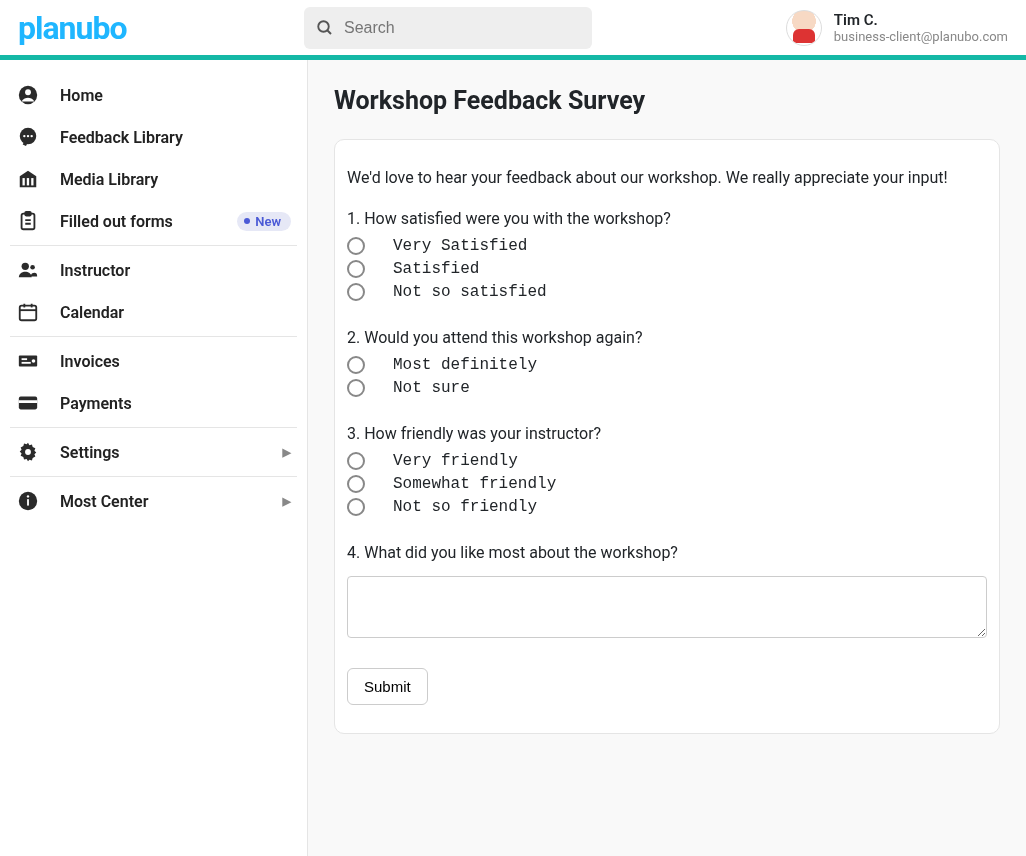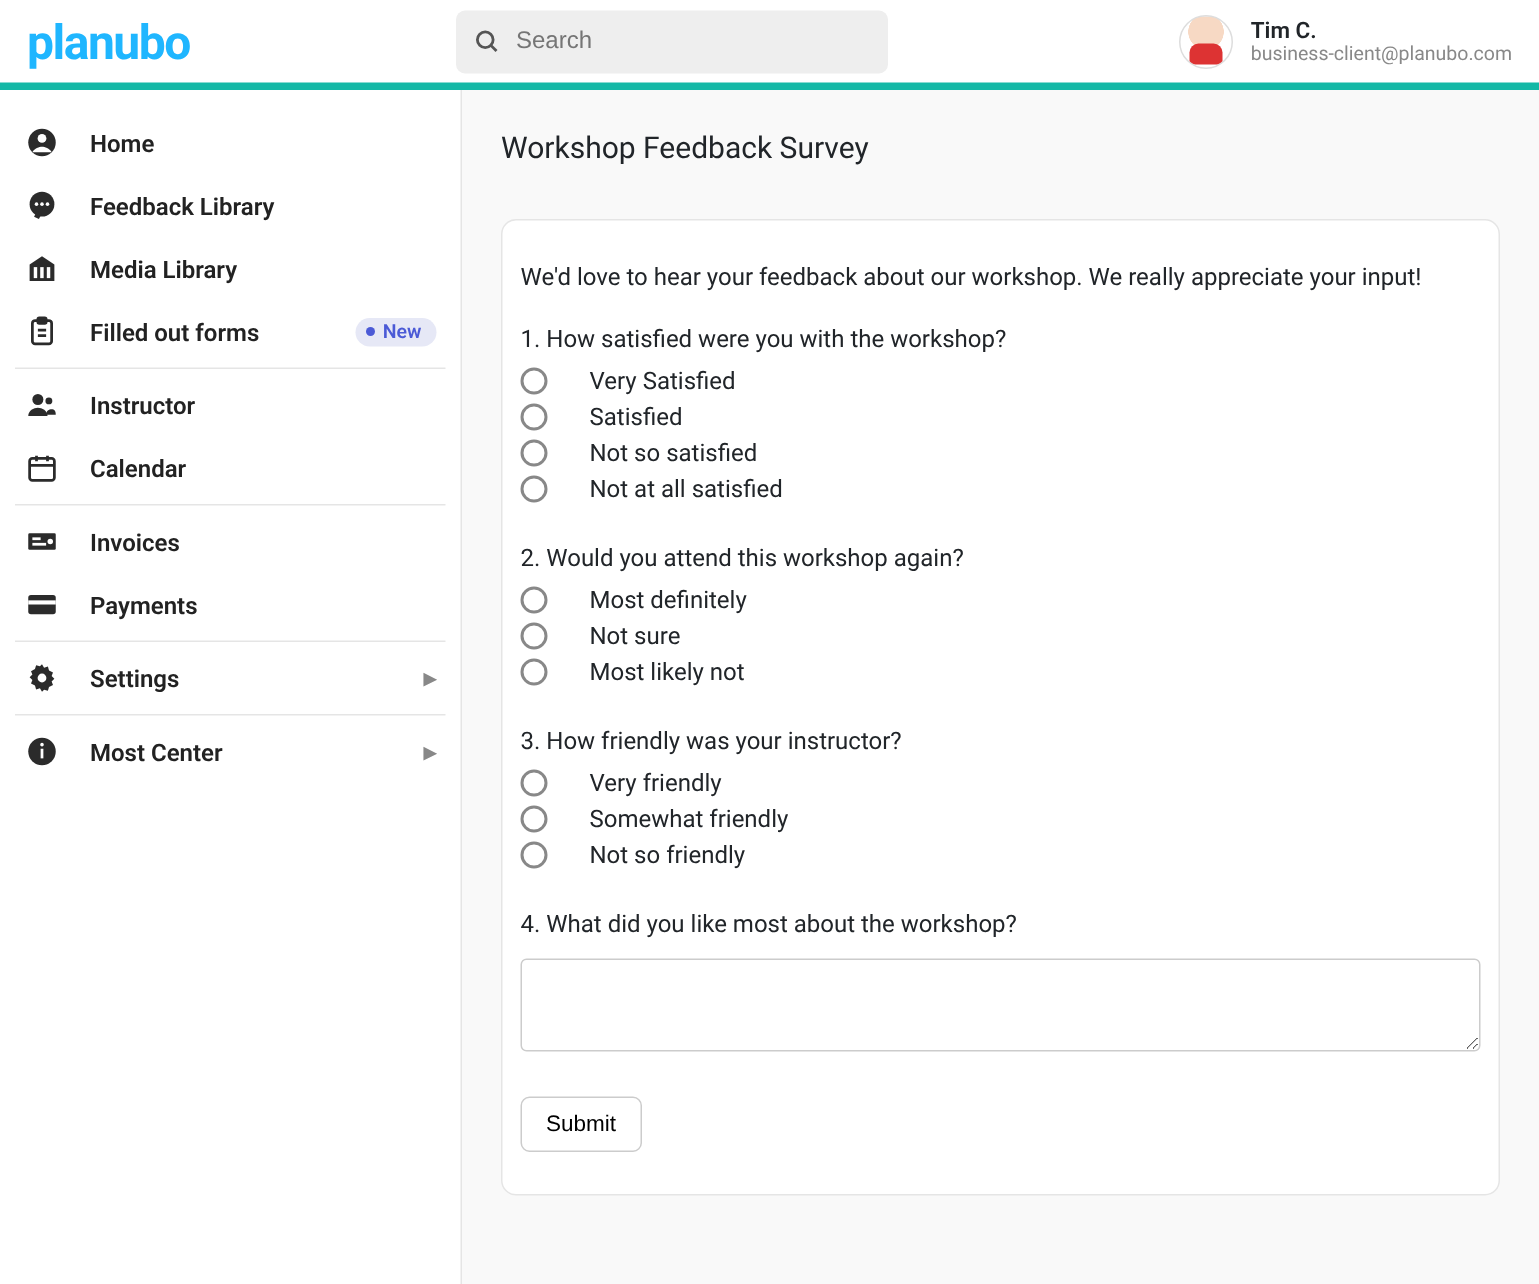--- a/index.html
+++ b/index.html
@@ -19,26 +19,26 @@
   .body { display:flex; }
   .sidebar { width:308px; border-right:1px solid #e5e5e5; padding:14px 10px 0 10px; min-height:796px;}
   .nav-item { display:flex; align-items:center; gap:20px; padding:10px 6px; font-size:16px; font-weight:600; color:#222; cursor:pointer; border-radius:4px; position:relative;}
   .nav-item .icon { width:24px; display:flex; justify-content:center; color:#2b2b2b;}
   .nav-item .label { flex:1; }
   .badge { background:#e6e8f6; color:#4b5ad6; font-size:13px; font-weight:600; padding:2px 10px 2px 18px; border-radius:12px; position:relative;}
   .badge::before{content:"";position:absolute;left:7px;top:50%;transform:translateY(-50%);width:6px;height:6px;border-radius:50%;background:#4b5ad6;}
   .nav-sep { border-top:1px solid #e5e5e5; margin:3px 0;}
   .chev { color:#888; font-size:11px;}
   .main { flex:1; background:#f9f9f9; padding:26px; min-height:796px;}
-  .page-title{font-size:20px; font-weight:400; margin-bottom:36px;}
+  .page-title{font-size:25px; font-weight:700; margin-bottom:24px;}
   .card{background:#fff; border:1px solid #e5e5e5; border-radius:10px; padding:28px 12px;}
   .intro{font-size:16px; margin-bottom:22px;}
   .question{font-size:16px; margin-bottom:8px; margin-top:26px;}
   .question:first-of-type{margin-top:0;}
-  .options{display:flex; flex-direction:column; gap:3px;}
+  .options{display:flex; flex-direction:column; gap:3px;font-family:Liberation Mono, monospace;}
   .option{display:flex; align-items:center; gap:28px; font-size:16px; padding:1px 0;}
   .radio{width:18px; height:18px; border:2px solid #888; border-radius:50%; flex-shrink:0; cursor:pointer;}
   textarea.freeform{width:100%; height:62px; border:1px solid #ccc; border-radius:4px; margin-top:6px; resize:both; padding:6px; font-family:inherit; font-size:14px;}
   .submit{margin-top:26px; border:1px solid #ccc; background:#fff; padding:9px 16px; border-radius:6px; font-size:15px; cursor:pointer;}
   svg{display:block;}
 </style>
 </head>
 <body>
 
 <div class="header">
@@ -191,36 +191,28 @@
               <span>Very Satisfied</span>
             </div>
             <div class="option">
               <span class="radio"></span>
               <span>Satisfied</span>
             </div>
             <div class="option">
               <span class="radio"></span>
               <span>Not so satisfied</span>
             </div>
-            <div class="option">
-              <span class="radio"></span>
-              <span>Not at all satisfied</span>
-            </div>
           </div><div class="question">2. Would you attend this workshop again?</div><div class="options">
             <div class="option">
               <span class="radio"></span>
               <span>Most definitely</span>
             </div>
             <div class="option">
               <span class="radio"></span>
               <span>Not sure</span>
-            </div>
-            <div class="option">
-              <span class="radio"></span>
-              <span>Most likely not</span>
             </div>
           </div><div class="question">3. How friendly was your instructor?</div><div class="options">
             <div class="option">
               <span class="radio"></span>
               <span>Very friendly</span>
             </div>
             <div class="option">
               <span class="radio"></span>
               <span>Somewhat friendly</span>
             </div>

